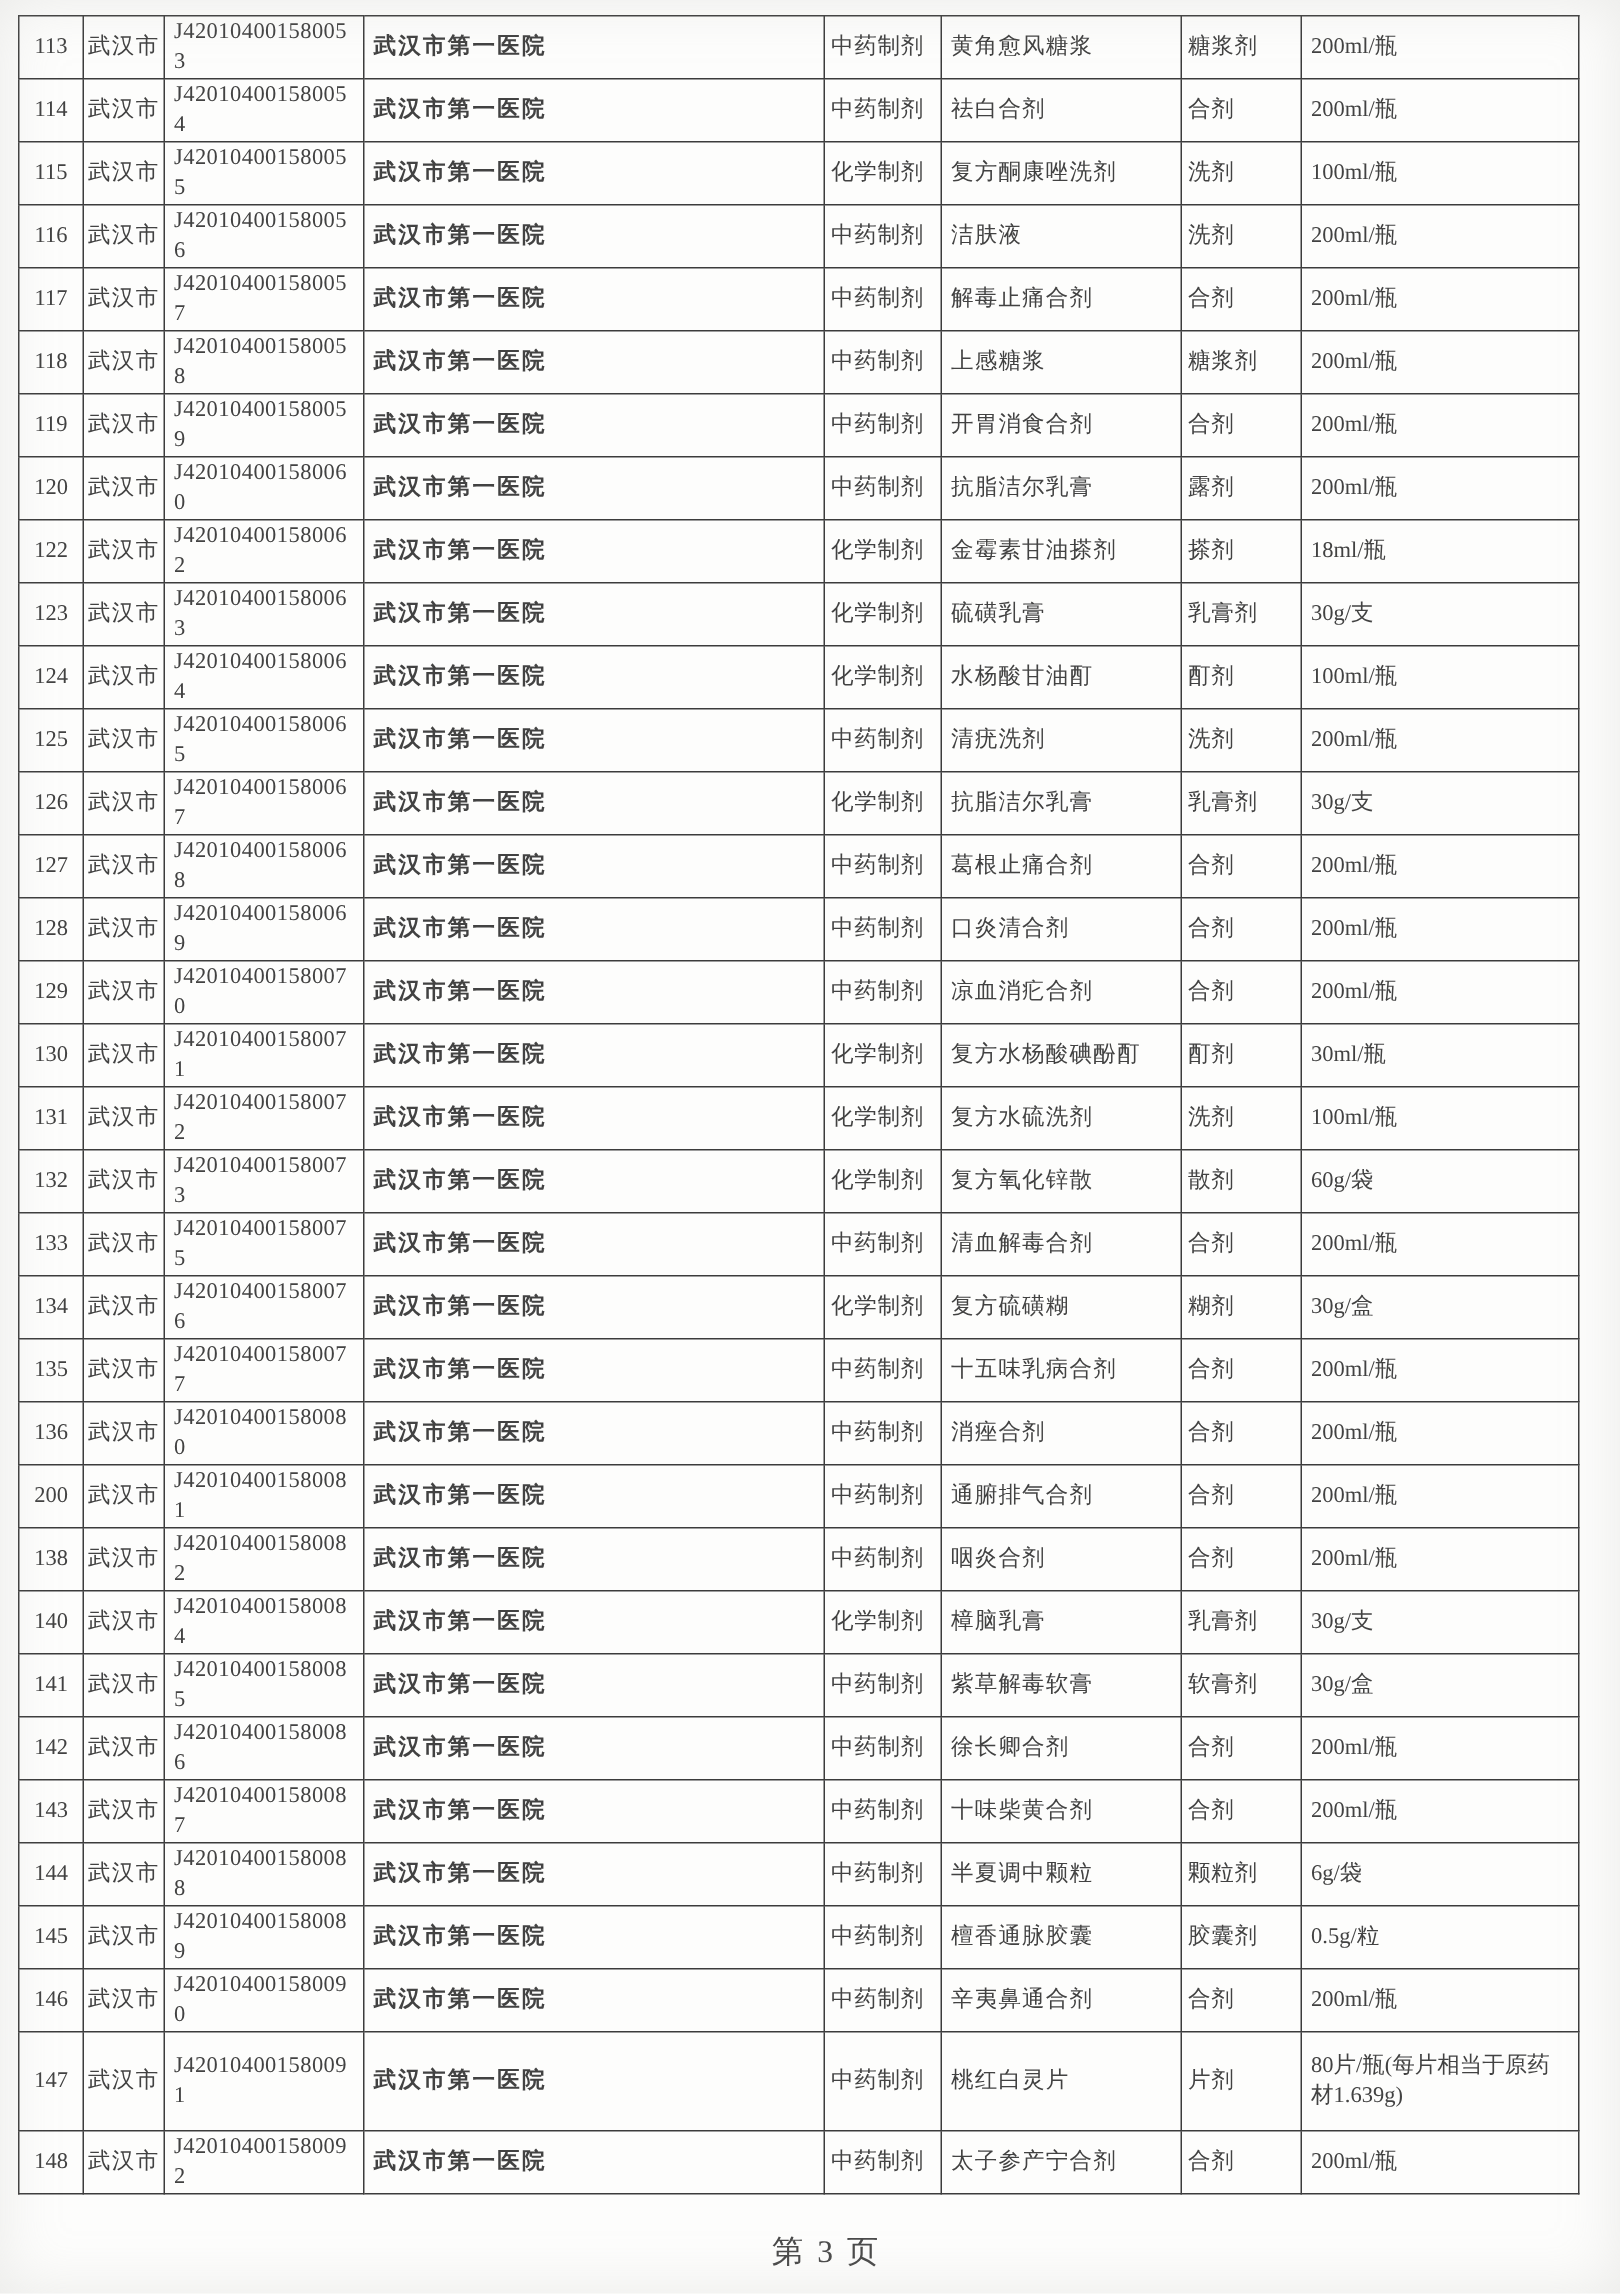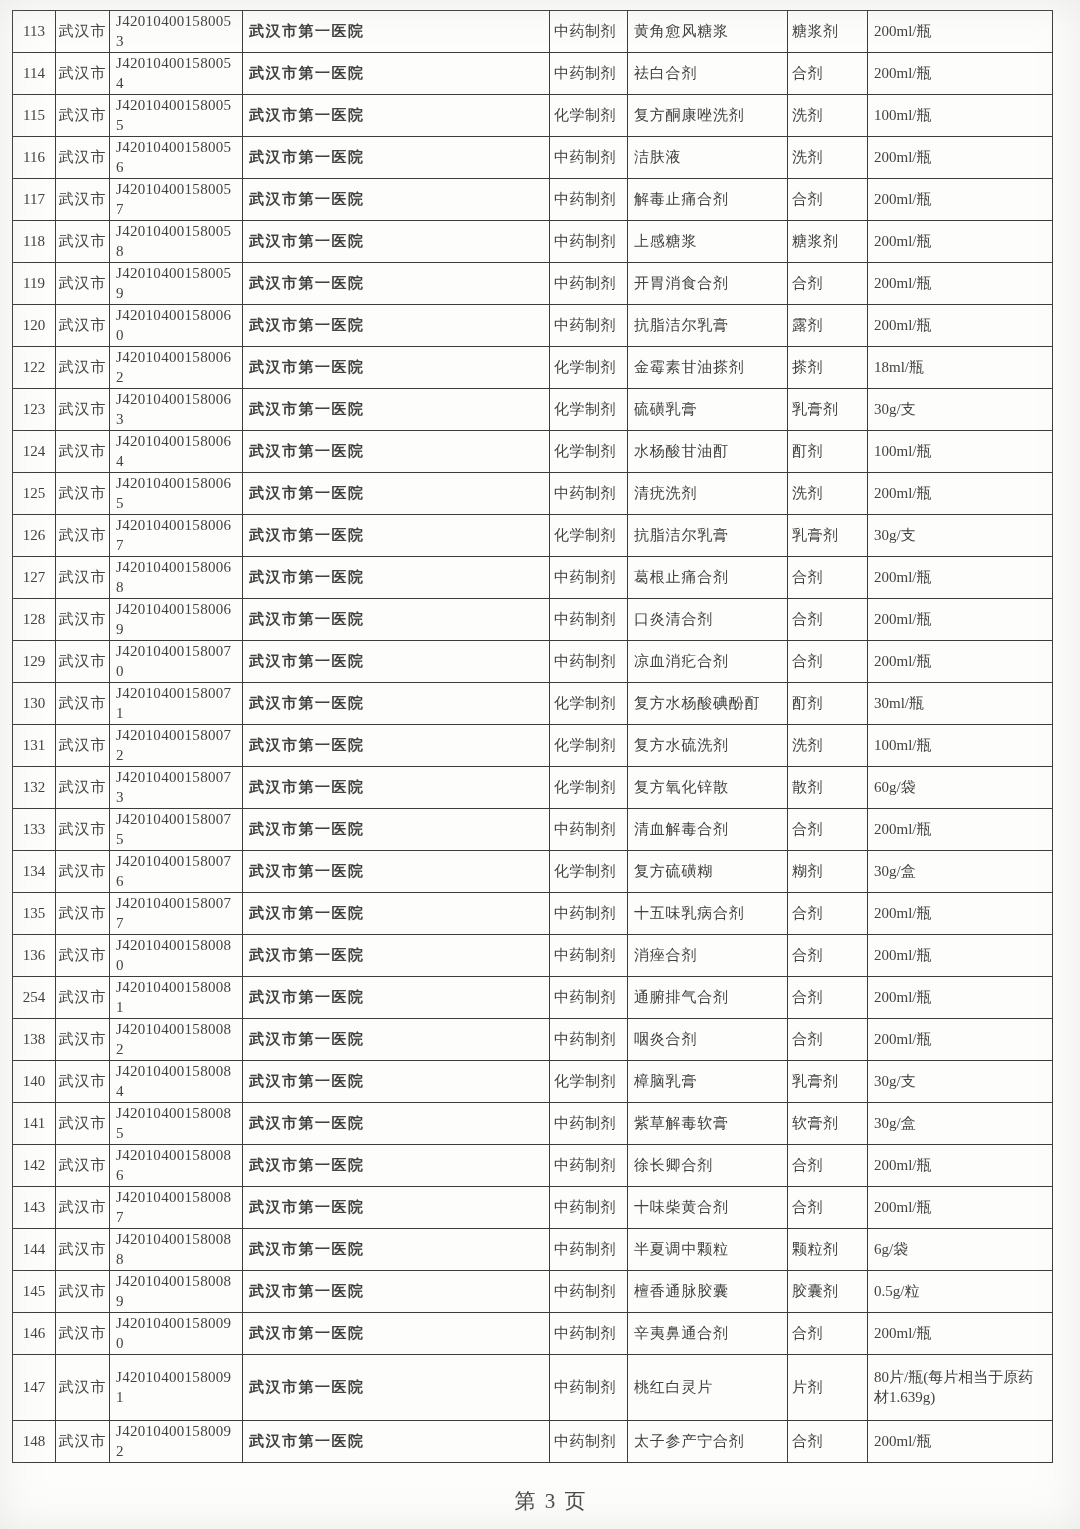--- a/index.html
+++ b/index.html
@@ -309,21 +309,21 @@
         <td class="c-rownum">136</td>
         <td class="c-city">武汉市</td>
         <td class="c-code">J420104001580080</td>
         <td class="c-hosp">武汉市第一医院</td>
         <td class="c-type">中药制剂</td>
         <td class="c-drug">消痤合剂</td>
         <td class="c-form">合剂</td>
         <td class="c-spec">200ml/瓶</td>
       </tr>
       <tr>
-        <td class="c-rownum">254</td>
+        <td class="c-rownum">200</td>
         <td class="c-city">武汉市</td>
         <td class="c-code">J420104001580081</td>
         <td class="c-hosp">武汉市第一医院</td>
         <td class="c-type">中药制剂</td>
         <td class="c-drug">通腑排气合剂</td>
         <td class="c-form">合剂</td>
         <td class="c-spec">200ml/瓶</td>
       </tr>
       <tr>
         <td class="c-rownum">138</td>

